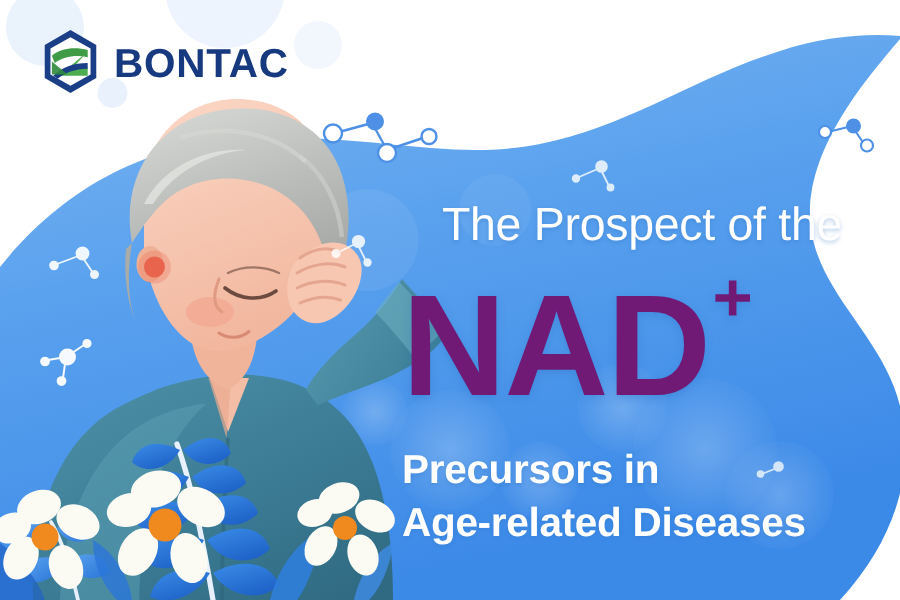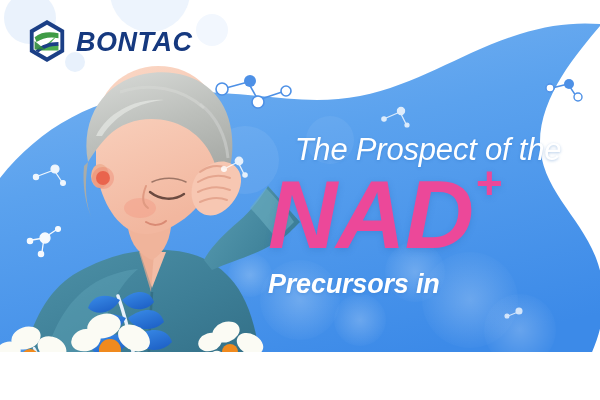--- a/index.html
+++ b/index.html
@@ -1,24 +1,23 @@
 <!DOCTYPE html>
 <html><head>
 <meta charset="utf-8">
 <title>BONTAC NAD+ Banner</title>
 <style>
   html,body{margin:0;padding:0;background:#ffffff;}
   body{font-family:"Liberation Sans",sans-serif;}
 
   #banner{
     position:relative;
-    width:600px;height:352px;
+    width:600px;height:400px;
     overflow:hidden;
     background:#ffffff;
-    font-style:italic;
   }
 
   
   .layer{position:absolute;top:0;left:0;width:600px;height:400px;}
   .layer svg{display:block;}
 
   
   #logo{
     position:absolute;left:26px;top:18px;
     display:flex;align-items:center;gap:8px;
@@ -48,25 +47,25 @@
     font-size:31px;
     font-weight:normal;
     color:#ffffff;
     line-height:1;
     letter-spacing:-0.2px;
     text-shadow:0 1px 3px rgba(40,110,190,.35);
     white-space:nowrap;
     text-align:center;
   }
   .t-nad{
-    margin-top:0;
+    margin-top:16px;
     font-family:"Liberation Sans",sans-serif;
     font-size:96px;
     font-weight:bold;
-    color:#ec4899;
+    color:#701a75;
     line-height:1.05;
     letter-spacing:-1px;
     text-shadow:0 2px 6px rgba(40,110,190,.30);
     white-space:nowrap;
   }
   .t-nad .sup{
     font-size:46px;
     font-weight:bold;
     vertical-align:super;
     position:relative;
@@ -77,21 +76,21 @@
   .t-line3,.t-line4{
     font-family:"Liberation Sans",sans-serif;
     font-size:27px;
     font-weight:bold;
     color:#ffffff;
     line-height:1.32;
     letter-spacing:-0.2px;
     text-shadow:0 1px 3px rgba(40,110,190,.30);
     white-space:nowrap;
   }
-  .t-line3{margin-top:1px;}
+  .t-line3{margin-top:14px;}
 </style>
 </head>
 <body>
 
 <div id="banner">
 
   <div class="layer">
     <svg width="600" height="400" viewBox="0 0 600 400" xmlns="http://www.w3.org/2000/svg">
       <defs>
         <linearGradient id="blueGrad" x1="0" y1="0" x2="0.35" y2="1">
@@ -407,15 +406,16 @@
     </svg>
     <span class="wordmark">BONTAC</span>
   </div>
 
   <div id="headline">
     <div class="t-line1">The Prospect of the</div>
     <div class="t-nad">
       <span>NAD</span><span class="sup">+</span>
     </div>
     <div class="t-line3">Precursors in</div>
+    <div class="t-line4">Age-related Diseases</div>
   </div>
 
 </div>
 
 </body></html>

